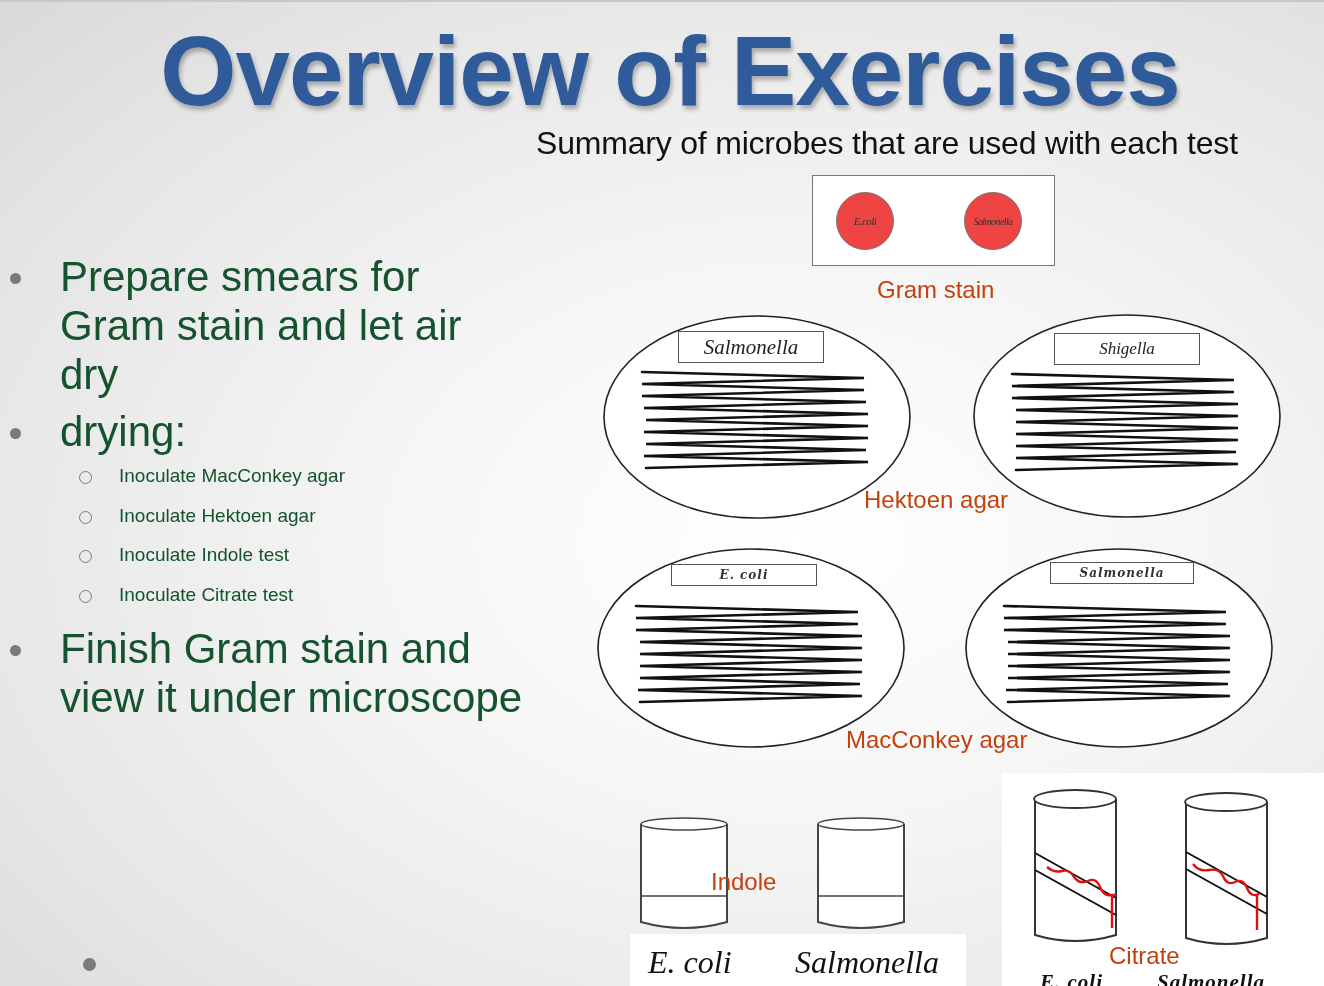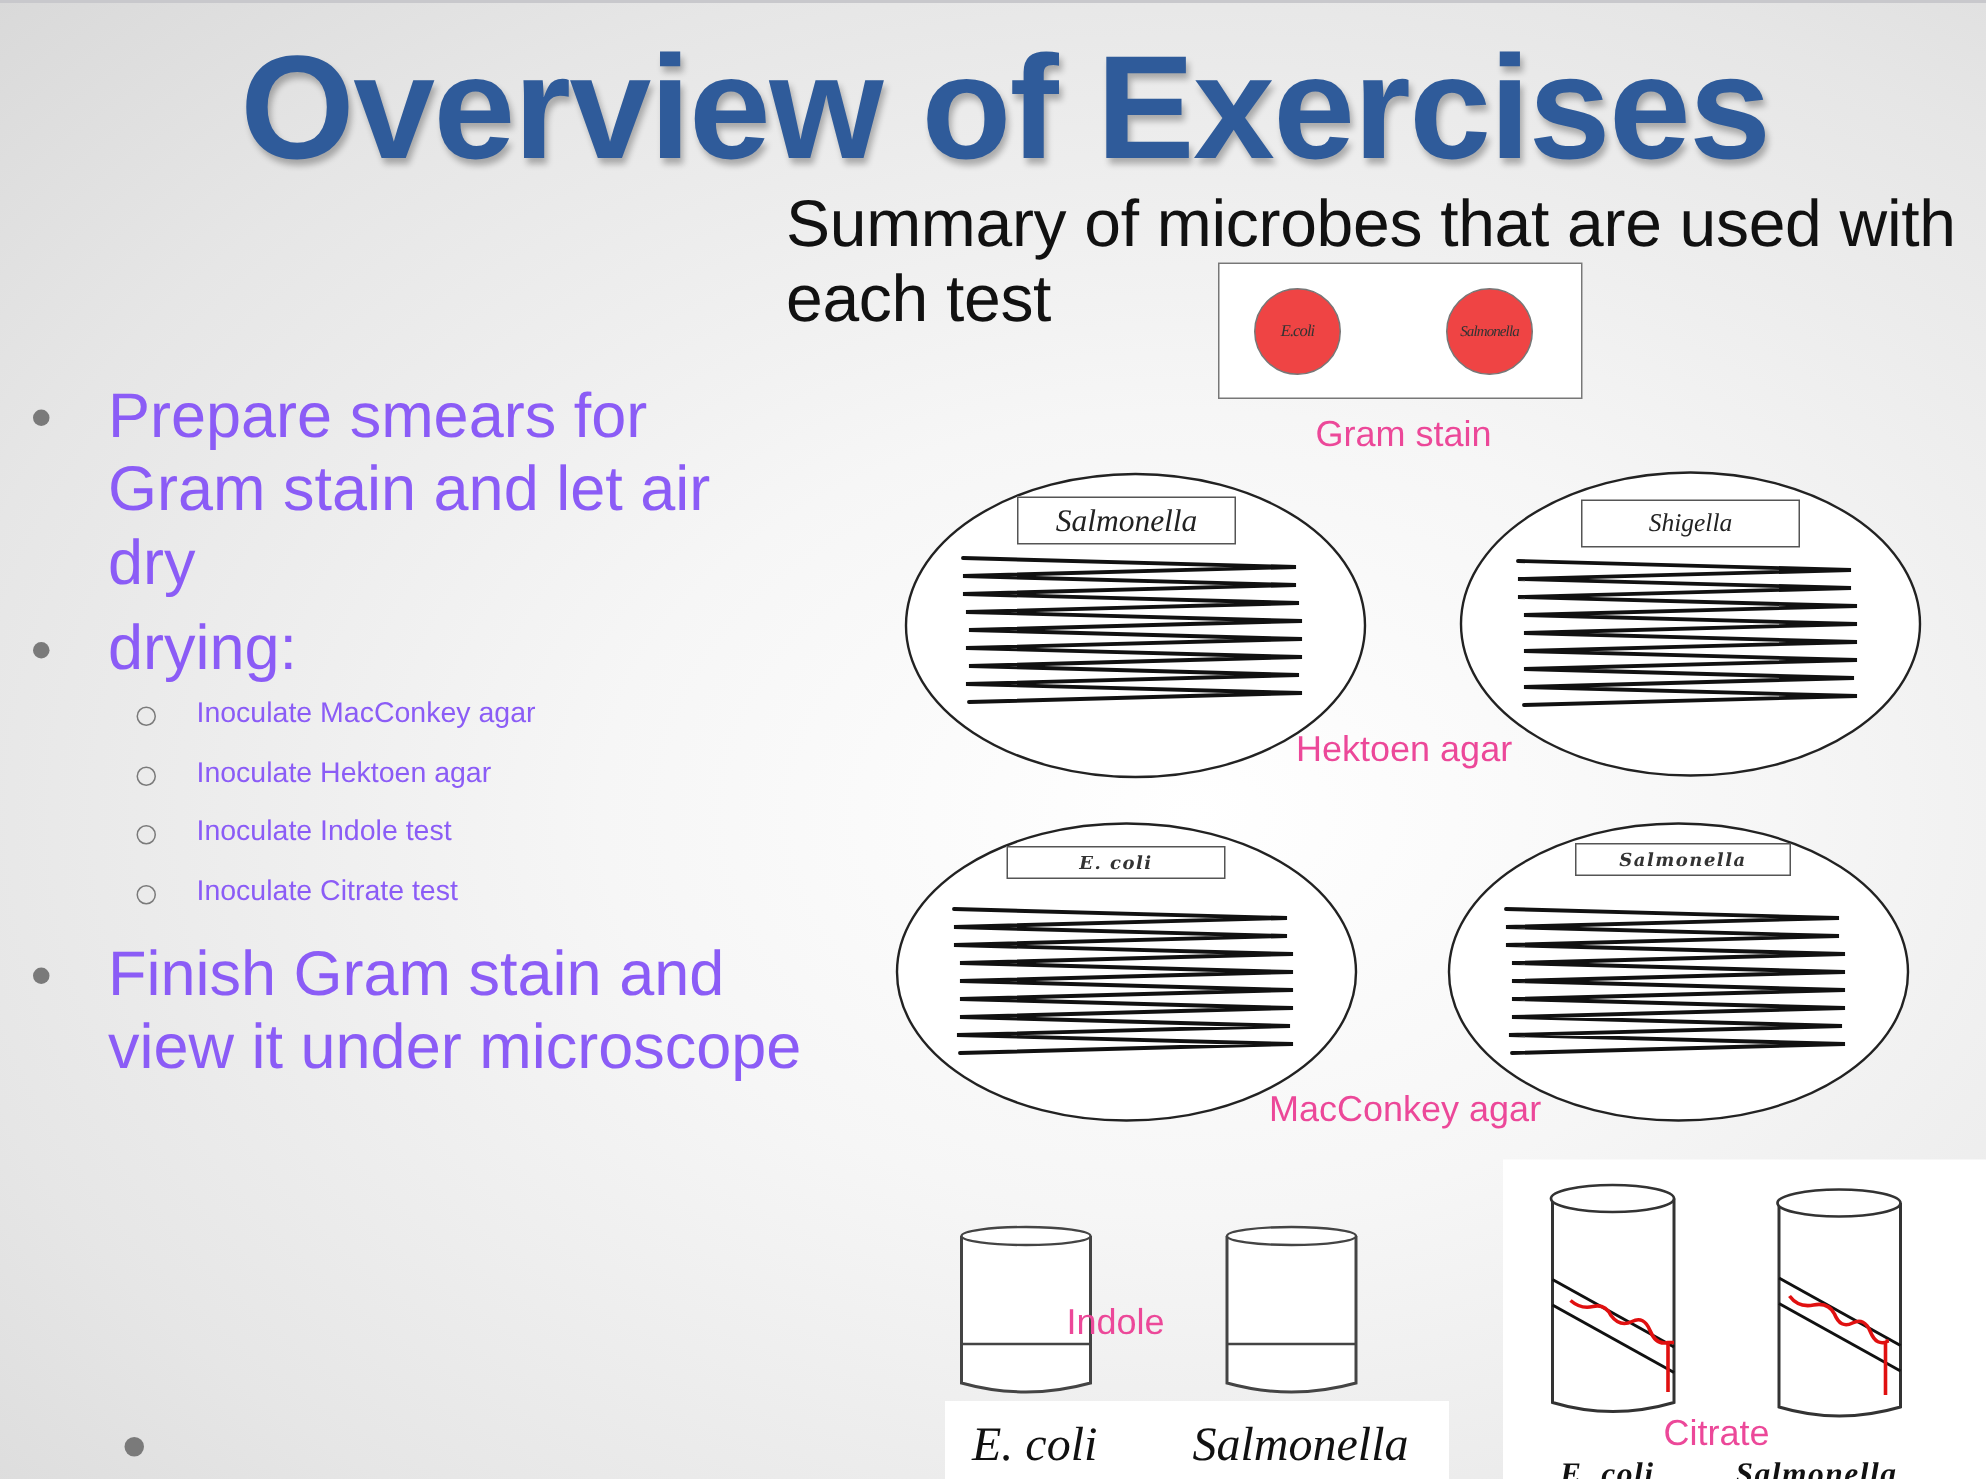--- a/index.html
+++ b/index.html
@@ -13,45 +13,45 @@
     .slide { position: absolute; inset: 0; }
 
     .title {
       position: absolute; left: 0; top: 14px; width: 1340px;
       text-align: center;
       font-size: 98px; line-height: 110px;
       color: #2f5b9a; letter-spacing: -1px;
       text-shadow: 2px 4px 4px rgba(0,0,0,0.28);
     }
     .subtitle {
-      position: absolute; left: 524px; top: 123px;
-      font-size: 44px; color: #111; letter-spacing: -0.2px;
+      position: absolute; left: 536px; top: 123px;
+      font-size: 32px; color: #111; letter-spacing: -0.2px;
     }
 
     
-    .bullets { position: absolute; left: 0; top: 250px; width: 600px; color: #8b5cf6; padding-left: 12px; }
+    .bullets { position: absolute; left: 0; top: 250px; width: 600px; color: #14532d; }
     .b1 { position: relative; padding-left: 60px; font-size: 42px; line-height: 49px; }
     .b1 .dot {
       position: absolute; left: 10px; top: 21px; width: 11px; height: 11px; border-radius: 50%;
       background: #7a7a7a;
     }
     .b2 { position: relative; padding-left: 119px; font-size: 19px; line-height: 39.5px; }
     .b2 .circ {
       position: absolute; left: 79px; top: 15px; width: 13px; height: 13px; border-radius: 50%;
       border: 1.5px solid #7a7a7a;
     }
     .b1.gap { margin-top: 8px; }
     .b1.gap2 { margin-top: 10px; }
     .stray-dot {
       position: absolute; left: 83px; top: 956px; width: 13px; height: 13px; border-radius: 50%;
       background: #7a7a7a;
     }
 
     
-    .diagram-label { position: absolute; font-size: 24px; color: #ec4899; white-space: nowrap; text-align: center; }
+    .diagram-label { position: absolute; font-size: 24px; color: #c2410c; white-space: nowrap; text-align: center; }
 
     .gram-box {
       position: absolute; left: 812px; top: 173px; width: 243px; height: 91px;
       border: 1.5px solid #777; background: #fff;
     }
     .gram-circle {
       position: absolute; top: 16px; width: 58px; height: 58px; border-radius: 50%;
       border: 1.5px solid #777; background: #ef4444;
       display: flex; align-items: center; justify-content: center;
       font-family: "Liberation Serif", serif; font-style: italic; font-size: 11px; color: #333;

